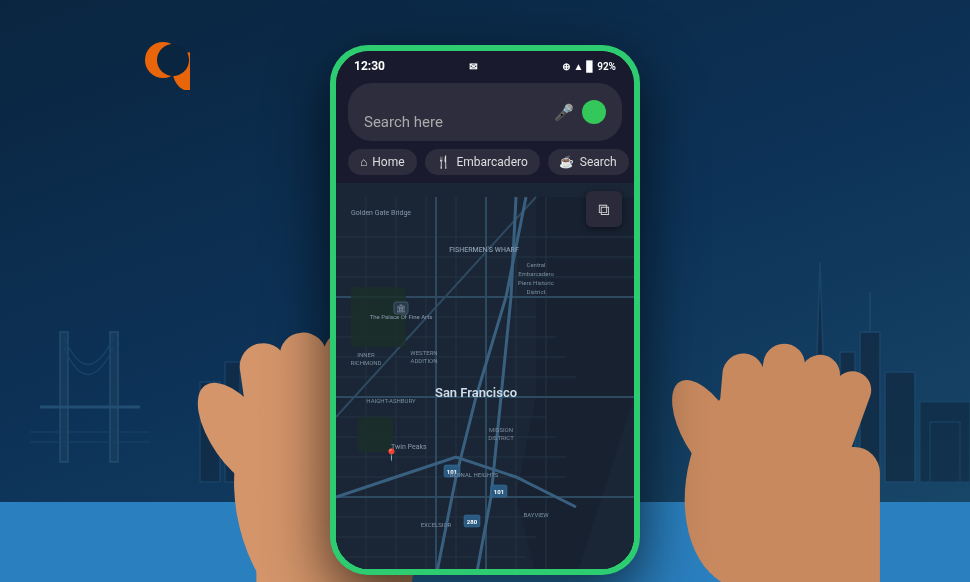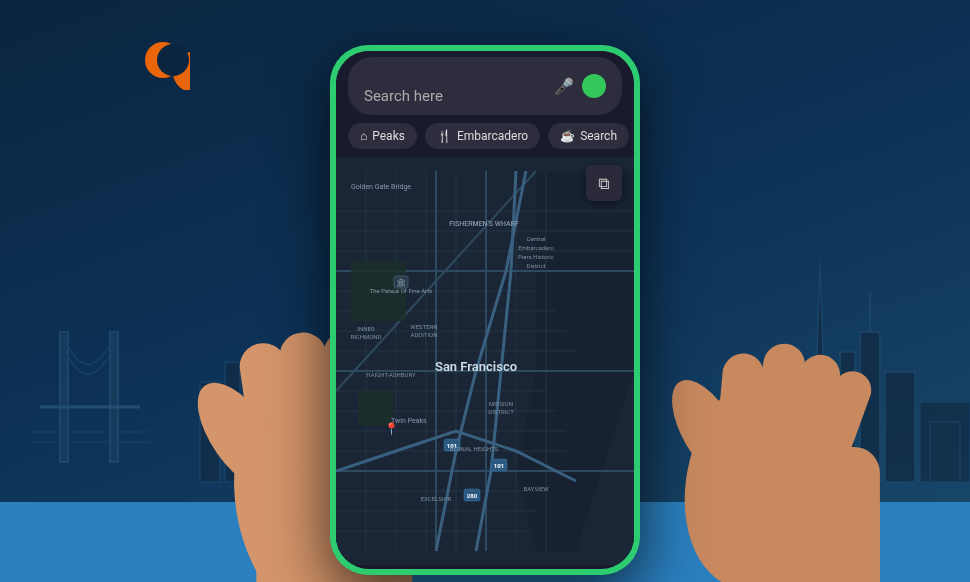--- a/index.html
+++ b/index.html
@@ -270,35 +270,45 @@
     <rect x="243" y="340" width="38" height="120" rx="19" transform="rotate(15, 262, 400)"></rect>
     <rect x="273" y="355" width="36" height="110" rx="18" transform="rotate(20, 291, 410)"></rect>
     <ellipse cx="165" cy="415" rx="25" ry="55" transform="rotate(-30, 165, 415)"></ellipse>
     <rect x="200" y="430" width="130" height="180" rx="25"></rect>
   </g>
 </svg>
 
 <div class="phone-outer">
   <div class="phone-inner">
 
+    <div class="status-bar">
+      <span class="status-time">12:30</span>
+      <span style="font-size:10px;">✉</span>
+      <div class="status-icons">
+        <span>⊕</span>
+        <span>▲</span>
+        <span>▊</span>
+        <span>92%</span>
+      </div>
+    </div>
 
     <div class="search-container">
       <div class="search-bar">
         <span class="search-text">Search here</span>
         <div class="search-icons">
           <span class="mic-icon">🎤</span>
           <div class="green-dot"></div>
         </div>
       </div>
     </div>
 
     <div class="quick-filters">
       <div class="filter-chip">
         <span>⌂</span>
-        <span>Peaks</span>
+        <span>Home</span>
       </div>
       <div class="filter-chip">
         <span>🍴</span>
         <span>Embarcadero</span>
       </div>
       <div class="filter-chip">
         <span>☕</span>
         <span>Search</span>
       </div>
       <div class="filter-chip">

